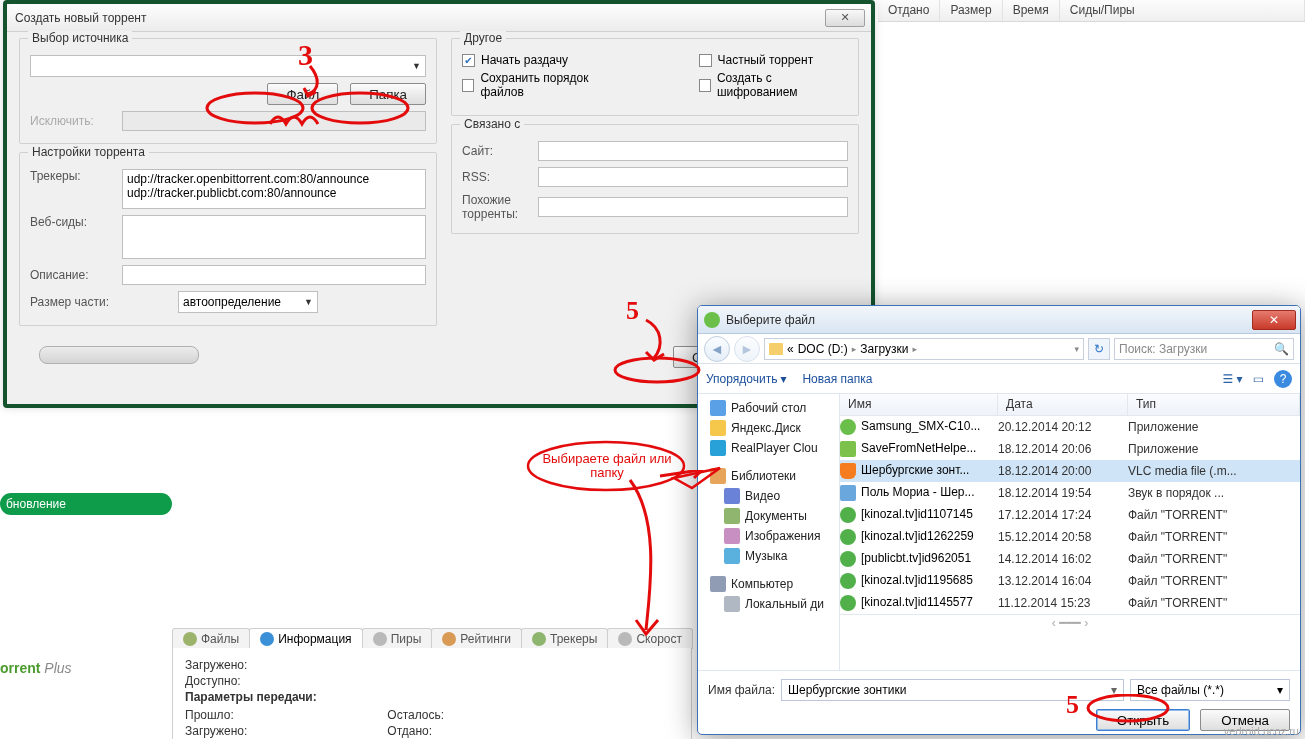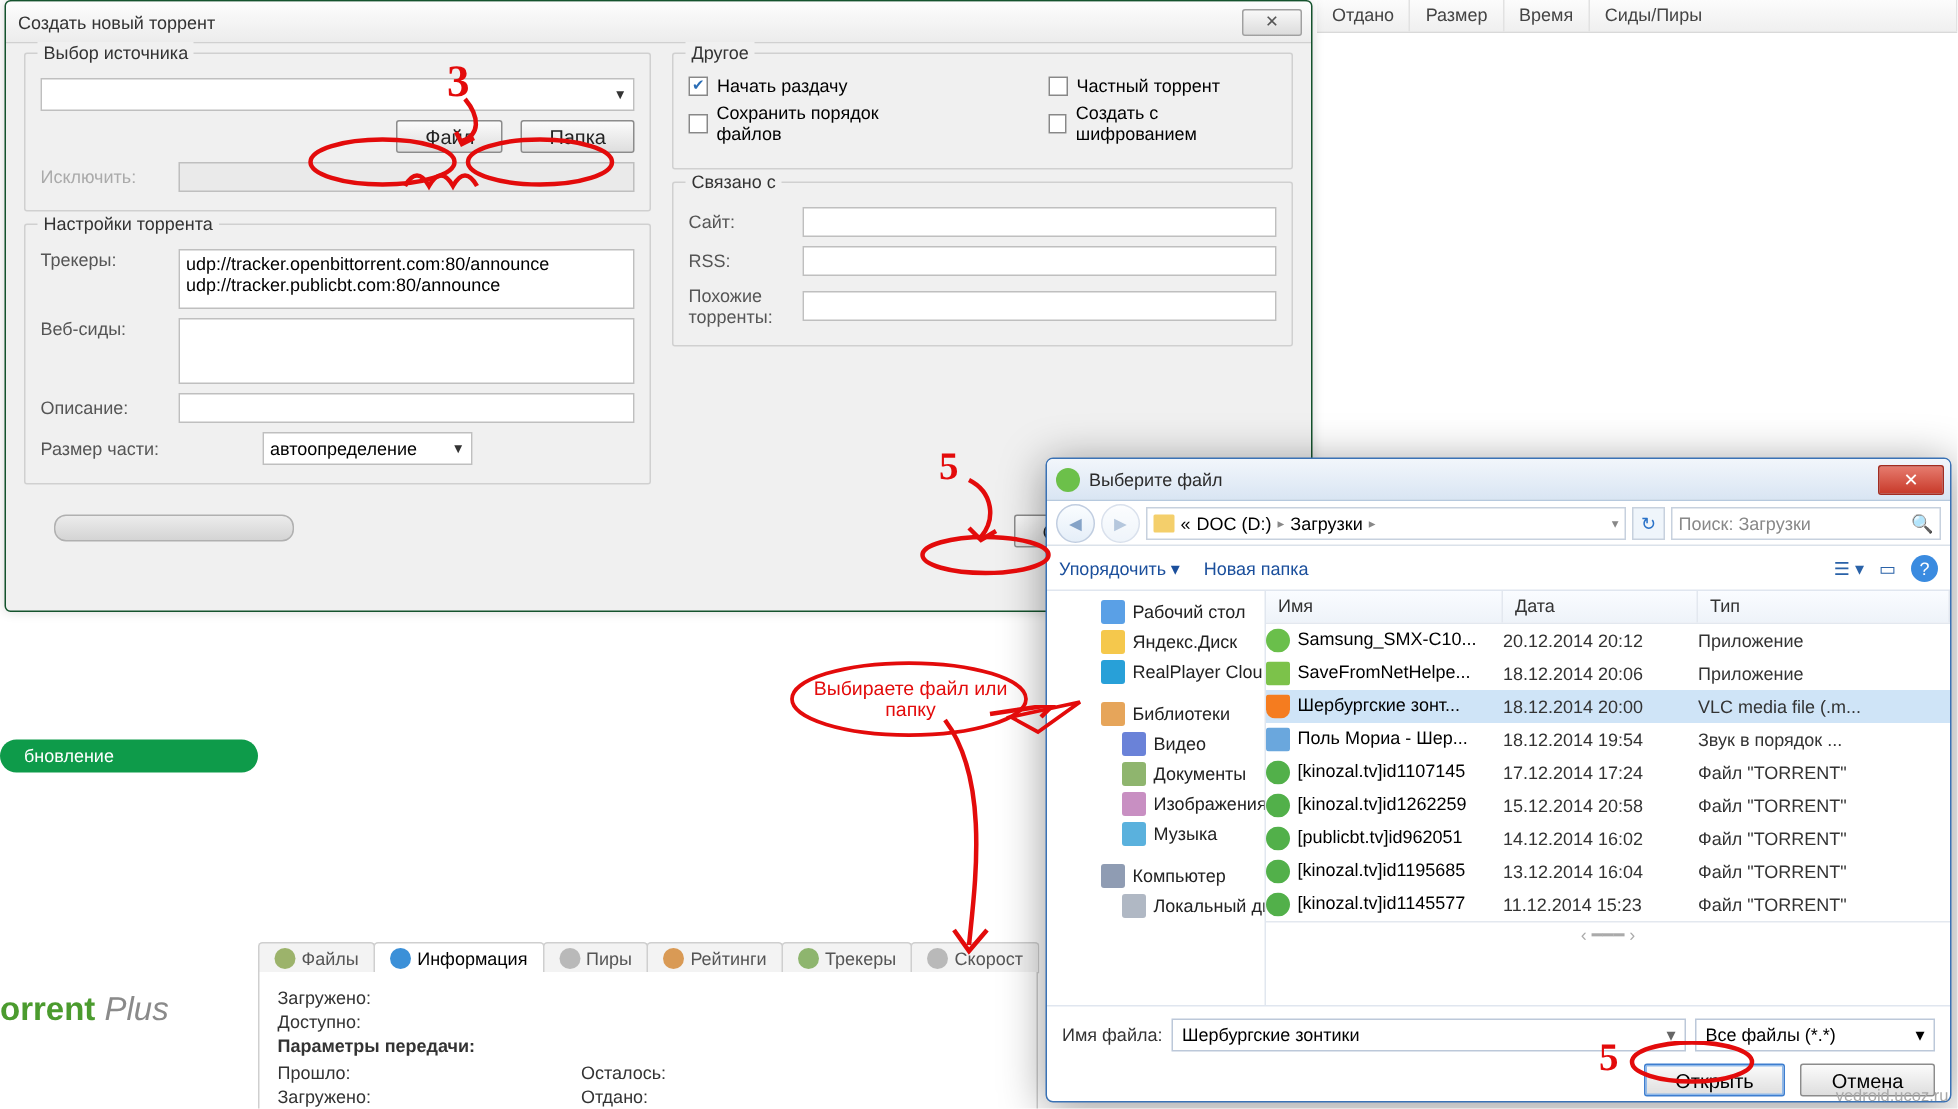--- a/index.html
+++ b/index.html
@@ -1,20 +1,20 @@
 <!DOCTYPE html>
 <html><head>
 <meta charset="utf-8">
 <style>
 * { box-sizing: border-box; font-family: "Segoe UI", Tahoma, sans-serif; }
 body { margin: 0; width: 1305px; height: 739px; background: #fff; position: relative; overflow: hidden; font-size: 12px; }
 
 
 .dlg1 { position: absolute; left: 3px; top: 0; width: 872px; height: 408px;
-        background: #f0f0f0; border: 1px solid #14532d; border-radius: 4px; box-shadow: 0 0 8px rgba(0,0,0,.15); }
+        background: #f0f0f0; border: 4px solid #14532d; border-radius: 4px; box-shadow: 0 0 8px rgba(0,0,0,.15); }
 .dlg1-titlebar { height: 28px; display: flex; align-items: center; justify-content: space-between;
                  border-bottom: 1px solid #d0d0d0; background: linear-gradient(#fdfdfd,#ececec); border-radius:4px 4px 0 0;}
 .dlg1-title { padding-left: 8px; color: #333; }
 .dlg1-close { width: 40px; height: 18px; margin-right: 6px; border: 1px solid #a0a0a0;
               border-radius: 2px; background: linear-gradient(#f8f8f8,#dcdcdc); display:flex;align-items:center;justify-content:center;font-size:11px;color:#555;}
 .dlg1-body { padding: 6px 12px 12px; display: flex; gap: 14px; }
 .colL { width: 418px; }
 .colR { flex: 1; }
 
 .grp { border: 1px solid #d0d0d0; border-radius: 2px; padding: 10px 10px 12px; margin-bottom: 8px; position:relative;}
@@ -41,22 +41,22 @@
 
 
 .tabs{position:absolute;left:172px;top:628px;width:520px;display:flex;border-bottom:1px solid #cfcfcf;}
 .tab{display:flex;align-items:center;gap:4px;padding:3px 10px;border:1px solid #cfcfcf;border-bottom:none;background:#f3f3f3;color:#555;margin-right:-1px;border-radius:3px 3px 0 0;}
 .tab.active{background:#fff;color:#000;}
 .tab .ticon{width:14px;height:14px;border-radius:50%;background:#9cb36b;display:inline-block;}
 .info-pane{position:absolute;left:172px;top:648px;width:520px;border:1px solid #cfcfcf;border-top:none;padding:8px 12px;background:#fff;}
 .info-pane .line{margin:2px 0;color:#333;}
 .info-pane .bold{font-weight:bold;}
 .info-columns{display:flex;gap:140px;}
-.gbar{position:absolute;left:0;top:493px;width:172px;height:22px;background:#0e9b4a;color:#fff;padding-left:16px;line-height:22px;border-radius:11px;}
-.plus{position:absolute;left:0;top:660px;color:#4b9b2e;font-size:22px;}
+.gbar{position:absolute;left:0;top:493px;width:172px;height:22px;background:#0e9b4a;color:#fff;padding-left:6px;line-height:22px;border-radius:11px;}
+.plus{position:absolute;left:0;top:660px;color:#4b9b2e;font-size:14px;}
 .plus b{color:#4b9b2e;font-weight:600;} .plus i{color:#8a8a8a;font-style:italic;font-weight:300;}
 
 
 .dlg2{position:absolute;left:697px;top:305px;width:604px;height:430px;background:#fff;border:1px solid #3a72b5;border-radius:5px;box-shadow:0 4px 30px rgba(0,0,0,.4);overflow:hidden;}
 .dlg2-titlebar{height:28px;background:linear-gradient(#f2f6fb,#d9e5f3);display:flex;align-items:center;justify-content:space-between;border-bottom:1px solid #b6c9de;}
 .dlg2-titlebar .ttl{display:flex;align-items:center;gap:6px;padding-left:6px;color:#2b2b2b;}
 .dlg2-titlebar .appicon{width:16px;height:16px;border-radius:50%;background:#6cc04a;}
 .dlg2-titlebar .xbtn{width:44px;height:20px;margin-right:4px;background:linear-gradient(#e67b6e,#c83a2a);border:1px solid #a32c20;border-radius:2px;color:#fff;display:flex;align-items:center;justify-content:center;font-size:12px;}
 .locbar{height:30px;border-bottom:1px solid #dbe2ea;display:flex;align-items:center;padding:0 6px;gap:4px;}
 .navbtn{width:26px;height:26px;border:1px solid #c0cde0;border-radius:50%;background:linear-gradient(#fafdff,#e5eef8);color:#85a3c7;display:flex;align-items:center;justify-content:center;font-size:14px;}
@@ -64,21 +64,21 @@
 .bread .sep{color:#888;font-size:9px;}
 .bread .folder-ic{width:14px;height:12px;background:#f4cf6b;border-radius:1px;}
 .refresh{width:22px;height:22px;border:1px solid #c7d1de;background:#eff5fb;color:#2a72c8;display:flex;align-items:center;justify-content:center;}
 .searchbox{width:180px;height:22px;border:1px solid #c7d1de;background:#fff;display:flex;align-items:center;padding:0 4px;color:#888;}
 .searchbox .mag{margin-left:auto;color:#5a87c2;}
 .toolbar2{height:30px;border-bottom:1px solid #e0e6ef;display:flex;align-items:center;padding:0 8px;gap:16px;}
 .toolbar2 .t-link{color:#1b4f9c;display:flex;align-items:center;gap:3px;}
 .toolbar2 .rt{margin-left:auto;display:flex;gap:10px;align-items:center;color:#2a62a8;}
 .toolbar2 .qicon{width:18px;height:18px;border-radius:50%;background:#3a8be0;color:#fff;display:flex;align-items:center;justify-content:center;font-size:12px;}
 .body2{display:flex;height:276px;}
-.tree{width:122px;border-right:1px solid #e1e7ef;overflow:hidden;padding:4px 2px;margin-left:24px;}
+.tree{width:142px;border-right:1px solid #e1e7ef;overflow:hidden;padding:4px 2px;}
 .tree .nd{display:flex;align-items:center;gap:5px;padding:2px 2px 2px 10px;color:#222;white-space:nowrap;}
 .tree .nd.sub{padding-left:24px;}
 .tree .gap{height:8px;}
 .ic16{width:16px;height:16px;border-radius:2px;flex-shrink:0;}
 .ic-desktop{background:#5aa0e6;} .ic-yadisk{background:#f5c84c;} .ic-realp{background:#28a0d8;}
 .ic-lib{background:#e6a55a;} .ic-video{background:#6a82d8;} .ic-doc{background:#8fb56e;}
 .ic-img{background:#c88fc2;} .ic-mus{background:#5ab1dd;} .ic-comp{background:#8f9cb3;} .ic-disk{background:#b0b8c4;}
 .flist{flex:1;overflow:hidden;}
 .fh{display:flex;height:22px;border-bottom:1px solid #e3e8ef;background:linear-gradient(#fafcff,#eef3f9);}
 .fh div{padding:3px 8px;border-right:1px solid #e3e8ef;color:#333;}

